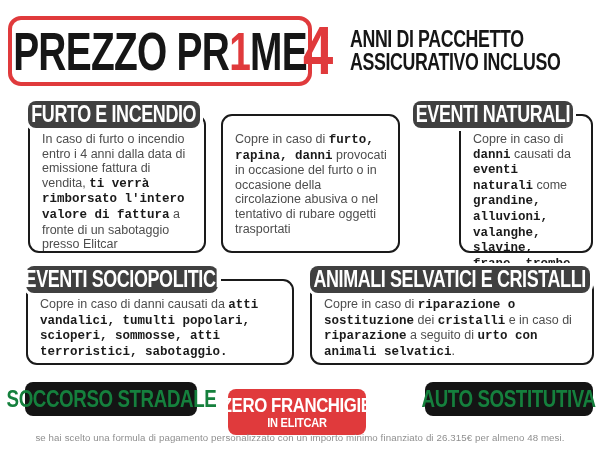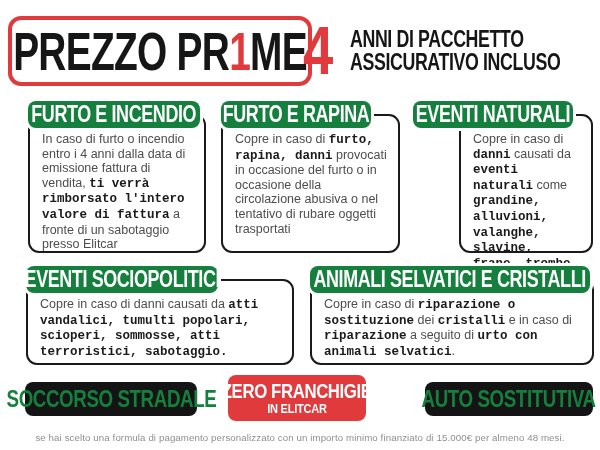--- a/index.html
+++ b/index.html
@@ -42,21 +42,21 @@
   .panel{position:absolute;}
   .panel .box{
     border:2.5px solid #1a1a1a;border-radius:11px;background:#fff;
     margin-top:13px;box-sizing:border-box;
     padding:16px 11px 6px 12px;
     font-size:12.5px;line-height:14.6px;color:var(--body);
   }
   .panel .box .seg-bold{font-weight:700;color:#1a1a1a;font-family:Liberation Mono, monospace;}
   .chip{
     position:absolute;top:0;left:0;height:27px;
-    background:#15803d;color:#fff;border-radius:8px;
+    background:#404040;color:#fff;border-radius:8px;
     display:flex;align-items:center;justify-content:center;
     box-shadow:0 0 0 3px #ffffff;z-index:2;
   }
   .chip>span{
     font-weight:700;font-size:23px;line-height:1;letter-spacing:-.5px;
     white-space:nowrap;transform:scaleX(.78);transform-origin:50% 50%;
   }
 
   #panel-1{left:28px;top:101px;width:178px;}
   #panel-1 .box{height:139px;}
@@ -79,21 +79,21 @@
     position:absolute;height:34px;background:#141414;border-radius:8px;
     display:flex;align-items:center;justify-content:center;color:#15803d;
   }
   .badge-black>span{
     font-weight:700;font-size:24px;letter-spacing:-.5px;white-space:nowrap;
     transform:scaleX(.78);transform-origin:50% 50%;
   }
   #badge-soccorso{left:25px;top:382px;width:172px;}
   #badge-auto{left:425px;top:382px;width:168px;}
   .badge-red{
-    position:absolute;left:228px;top:375px;width:138px;height:46px;
+    position:absolute;left:228px;top:389px;width:138px;height:46px;
     background:var(--red);border-radius:8px;color:#fff;
     display:flex;flex-direction:column;align-items:center;justify-content:center;
   }
   .badge-red .l1{
     font-weight:700;font-size:21px;line-height:22px;letter-spacing:-.5px;
     white-space:nowrap;transform:scaleX(.8);transform-origin:50% 50%;
   }
   .badge-red .l2{
     font-weight:700;font-size:13px;line-height:14px;letter-spacing:-.3px;
     white-space:nowrap;transform:scaleX(.85);transform-origin:50% 50%;
@@ -117,23 +117,20 @@
   <span class="tl">ASSICURATIVO INCLUSO</span>
 </div>
 
 <div class="panel" id="panel-1">
   <div class="chip">
       <span>FURTO E INCENDIO</span>
     </div>
   <div class="box"><span>In caso di furto o incendio entro i 4 anni dalla data di emissione fattura di vendita, </span><span class="seg-bold">ti verrà rimborsato l'intero valore di fattura</span><span> a fronte di un sabotaggio presso Elitcar</span></div>
 </div>
 <div class="panel" id="panel-2">
-  <div class="chip">
-      <span>FURTO E RAPINA</span>
-    </div>
   <div class="box"><span>Copre in caso di </span><span class="seg-bold">furto, rapina, danni</span><span> provocati in occasione del furto o in occasione della circolazione abusiva o nel tentativo di rubare oggetti trasportati</span></div>
 </div>
 <div class="panel" id="panel-3">
   <div class="chip">
       <span>EVENTI NATURALI</span>
     </div>
   <div class="box"><span>Copre in caso di </span><span class="seg-bold">danni</span><span> causati da </span><span class="seg-bold">eventi naturali</span><span> come </span><span class="seg-bold">grandine, alluvioni, valanghe, slavine, frane, trombe d'aria, uragani, caduta accidentale di neve</span><span>.</span></div>
 </div>
 
 <div class="panel" id="panel-4">
@@ -153,13 +150,13 @@
   <span>SOCCORSO STRADALE</span>
 </div>
 <div class="badge-red">
   <span class="l1">ZERO FRANCHIGIE</span>
   <span class="l2">IN ELITCAR</span>
 </div>
 <div class="badge-black" id="badge-auto">
   <span>AUTO SOSTITUTIVA</span>
 </div>
 
-<div class="footnote">se hai scelto una formula di pagamento personalizzato con un importo minimo finanziato di 15.000€ per almeno 48 mesi.</div>
+<div class="footnote">se hai scelto una formula di pagamento personalizzato con un importo minimo finanziato di 26.315€ per almeno 48 mesi.</div>
 
 </body></html>

